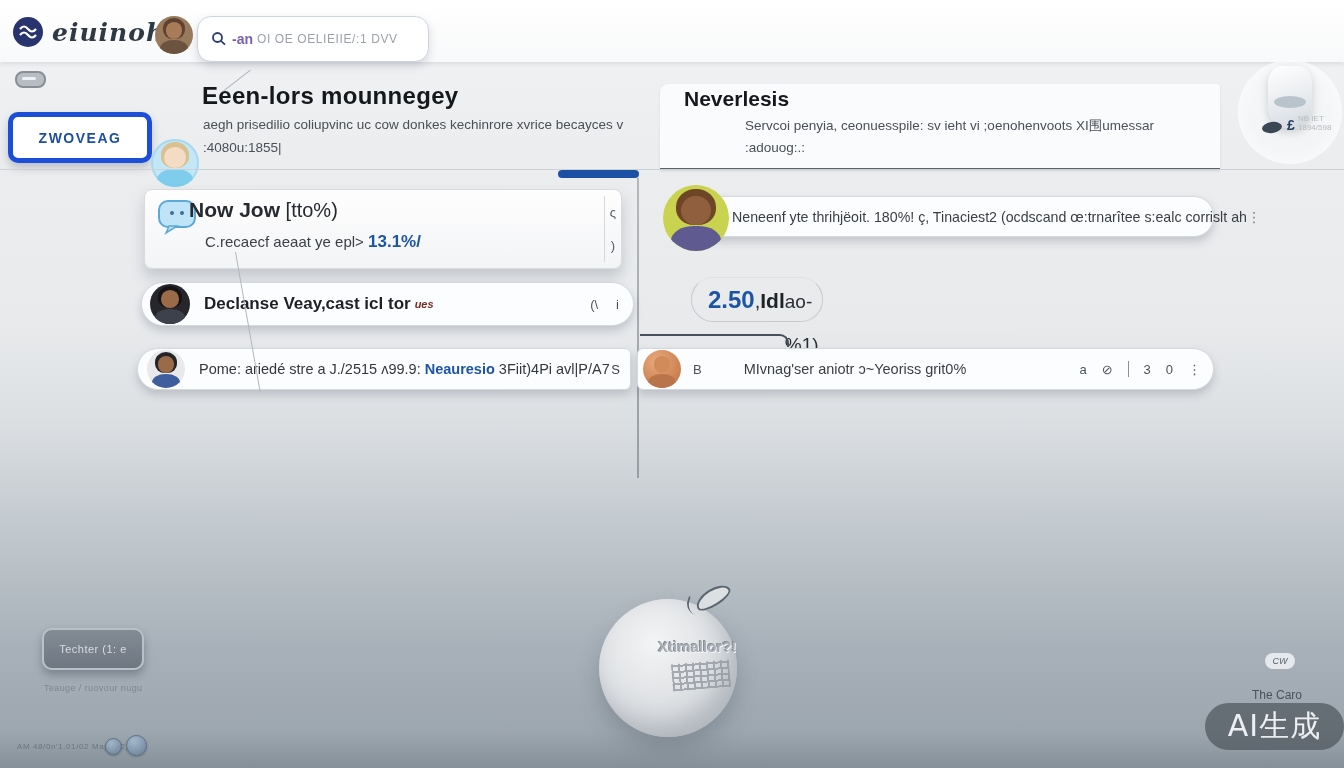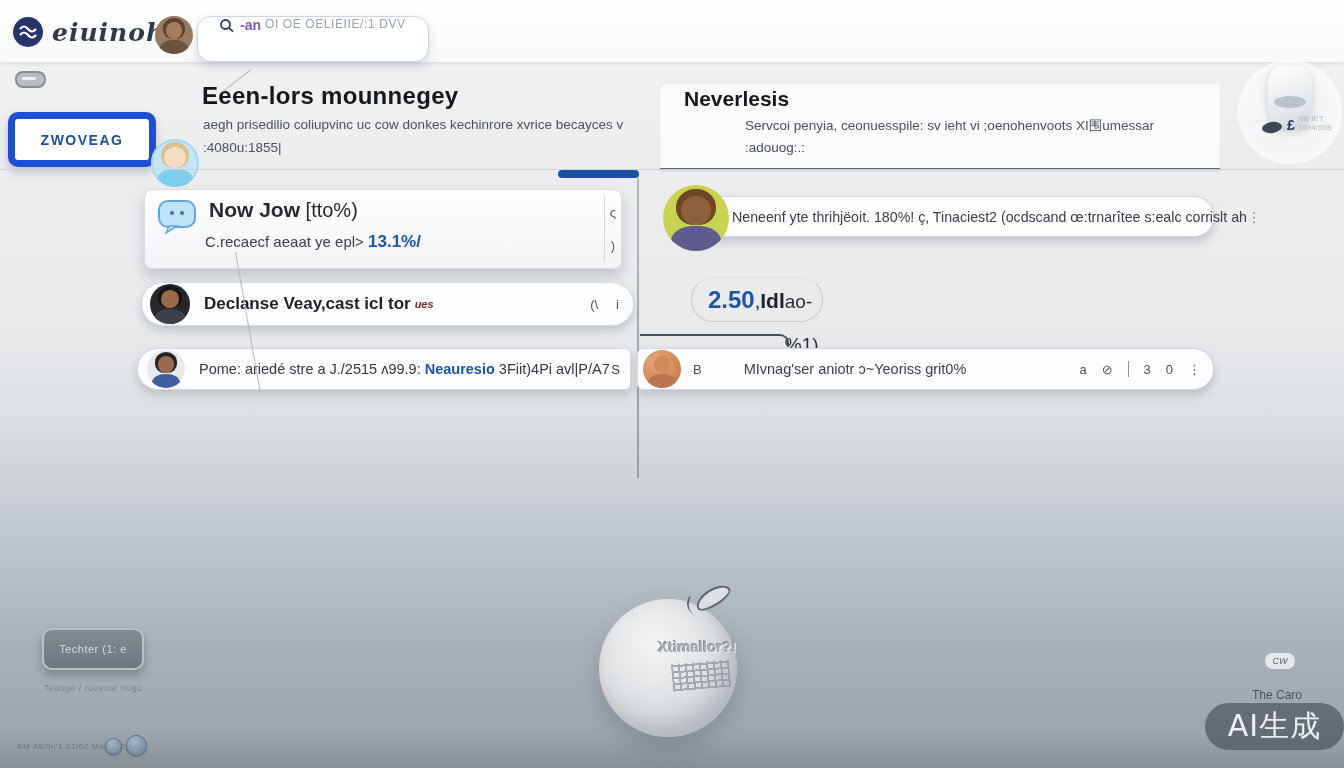--- a/index.html
+++ b/index.html
@@ -9,61 +9,61 @@
     background:linear-gradient(180deg,#f2f3f5 0%,#ecedef 20%,#e8eaec 42%,#dde0e3 54%,#c3cacf 68%,#a8b1b9 84%,#98a2ab 100%);
   }
   #app{position:absolute;inset:0}
   .abs{position:absolute}
 
   
   .topbar{left:0;top:0;width:1344px;height:62px;background:linear-gradient(#ffffff,#f8f9fa);box-shadow:0 2px 4px rgba(120,128,140,.18)}
   .logo{left:12px;top:16px;display:flex;align-items:center;gap:8px}
   .logo-circle{width:32px;height:32px}
   .logo-text{font-family:"DejaVu Serif",serif;font-style:italic;font-weight:600;font-size:25px;color:#2e3944;letter-spacing:1px}
-  .search-pill{left:197px;top:16px;width:232px;height:46px;background:#fff;border:1px solid #ccd5df;border-radius:14px;box-shadow:0 4px 8px rgba(110,120,140,.25);display:flex;padding-left:20px;box-sizing:border-box}
+  .search-pill{left:197px;top:16px;width:232px;height:46px;background:#fff;border:1px solid #ccd5df;border-radius:14px;box-shadow:0 4px 8px rgba(110,120,140,.25);display:flex;align-items:center;padding-left:12px;box-sizing:border-box}
   .search-prefix{color:#7a5fae;font-weight:bold;font-size:14px;margin:0 4px 0 4px}
   .search-text{color:#9aa2ab;font-size:12px;letter-spacing:.6px;white-space:nowrap}
 
   
   .avatar{position:relative;border-radius:50%;overflow:hidden;flex:none}
   .avatar .hair{position:absolute;left:20%;top:6%;width:60%;height:54%;border-radius:50% 50% 45% 45%;background:var(--hair)}
   .avatar .head{position:absolute;left:28%;top:16%;width:44%;height:44%;border-radius:50%;background:var(--skin)}
   .avatar .body{position:absolute;left:12%;top:62%;width:76%;height:48%;border-radius:46% 46% 0 0;background:var(--shirt)}
   .av-topbar{--hair:#5f4130;--skin:#a87c58;--shirt:#6b5340;background:#9a7a5c}
   .av-baby{--hair:#d9c08e;--skin:#f4dcc4;--shirt:#7fcdec;background:#c3e7f6;box-shadow:inset 0 0 0 2px #a9d9ee}
   .av-woman{--hair:#6e4526;--skin:#8f5f3e;--shirt:#5f5b91;background:#c9d34f}
   .av-glasses{--hair:#141417;--skin:#9b6b49;--shirt:#3c414b;background:#26262b}
   .av-man{--hair:#23252a;--skin:#9b6b49;--shirt:#3e5e9d;background:#e9e9ec}
   .av-angry{--hair:#3c2d21;--skin:#8f5f3e;--shirt:#d3c29e;background:#efe8df}
   .av-orange{--hair:transparent;--skin:#d18a5a;--shirt:#b9744c;background:radial-gradient(circle at 35% 30%,#e8a87c,#c0703f)}
 
   
   .mini-pill{left:15px;top:71px;width:27px;height:13px;border-radius:8px;background:#b7bdc2;border:2px solid #878e94}
   .mini-pill::after{content:"";position:absolute;left:5px;top:4px;width:14px;height:3px;border-radius:2px;background:#eef1f3}
-  .primary-btn{left:8px;top:112px;width:134px;height:41px;background:#fff;border:7px solid #1d4ed8;border-radius:10px;box-shadow:0 5px 9px rgba(100,110,125,.35);color:#1d4fa0;font-weight:bold;font-size:14px;letter-spacing:1.5px;display:flex;align-items:center;justify-content:center;cursor:pointer}
+  .primary-btn{left:8px;top:112px;width:134px;height:41px;background:#fff;border:5px solid #1d4ed8;border-radius:10px;box-shadow:0 5px 9px rgba(100,110,125,.35);color:#1d4fa0;font-weight:bold;font-size:14px;letter-spacing:1.5px;display:flex;align-items:center;justify-content:center;cursor:pointer}
 
   
   .lp-avatar{left:151px;top:101px;width:48px;height:48px}
   .lp-title{left:202px;top:82px;font-size:24px;font-weight:bold;color:#15181b;letter-spacing:.3px}
   .lp-sub1{left:203px;top:117px;font-size:13.5px;color:#4b5056}
   .lp-sub2{left:203px;top:140px;font-size:13.5px;color:#4b5056}
   .right-card{left:660px;top:84px;width:560px;height:84px;background:#fafbfd;border-radius:8px 4px 0 0;border-bottom:2px solid #5c636b;box-shadow:0 1px 2px rgba(130,138,148,.25)}
   .rp-title{left:684px;top:87px;font-size:21px;font-weight:bold;color:#16181b;z-index:3}
   .rp-avatar{left:663px;top:99px;width:66px;height:66px;z-index:2}
   .rp-sub1{left:745px;top:117px;font-size:13.5px;color:#4b5056;z-index:3}
   .rp-sub2{left:745px;top:140px;font-size:13.5px;color:#4b5056;z-index:3}
   .h-divider{left:0;top:169px;width:1344px;height:1px;background:#ccd1d5}
 
   .accent-bar{left:558px;top:170px;width:81px;height:8px;border-radius:4px;background:#1b50a5}
   .v-divider{left:637px;top:178px;width:2px;height:300px;background:linear-gradient(#b4b9bd,#969da3)}
 
   
   .now-card{left:144px;top:189px;width:478px;height:80px;background:linear-gradient(#fefefe,#f3f4f6);border:1px solid #d8dbdf;border-radius:8px;box-shadow:0 8px 14px rgba(96,105,120,.28);box-sizing:border-box}
   .bubble-icon{position:absolute;left:12px;top:9px;width:42px;height:36px}
-  .now-title{position:absolute;left:64px;top:8px;font-size:20px;color:#26292d;white-space:nowrap}
+  .now-title{position:absolute;left:44px;top:8px;font-size:20px;color:#26292d;white-space:nowrap}
   .now-title .b{font-weight:bold;font-size:21px}
   .now-body{position:absolute;left:60px;top:42px;font-size:15px;color:#3b3f45;white-space:nowrap}
   .now-body .val{color:#1d55a5;font-weight:bold;font-size:17px}
   .now-right{position:absolute;right:0;top:6px;bottom:6px;width:16px;border-left:1px solid #d4d8db;color:#565b61;font-size:13px;display:flex;flex-direction:column;justify-content:space-around;align-items:center}
 
   .pill-row{background:#fcfdfe;border:1px solid #d5d9dd;box-shadow:0 5px 9px rgba(96,105,120,.28);display:flex;align-items:center;box-sizing:border-box}
   .declare-row{left:141px;top:282px;width:493px;height:44px;border-radius:22px;padding:0 14px 0 8px}
   .declare-text{font-size:17px;font-weight:bold;color:#1d2024;margin-left:14px;white-space:nowrap}
   .declare-red{font-size:11px;font-weight:bold;font-style:italic;color:#7c2a24;margin-left:4px}
   .row-icons{margin-left:auto;display:flex;gap:18px;color:#4c5157;font-size:13px}

